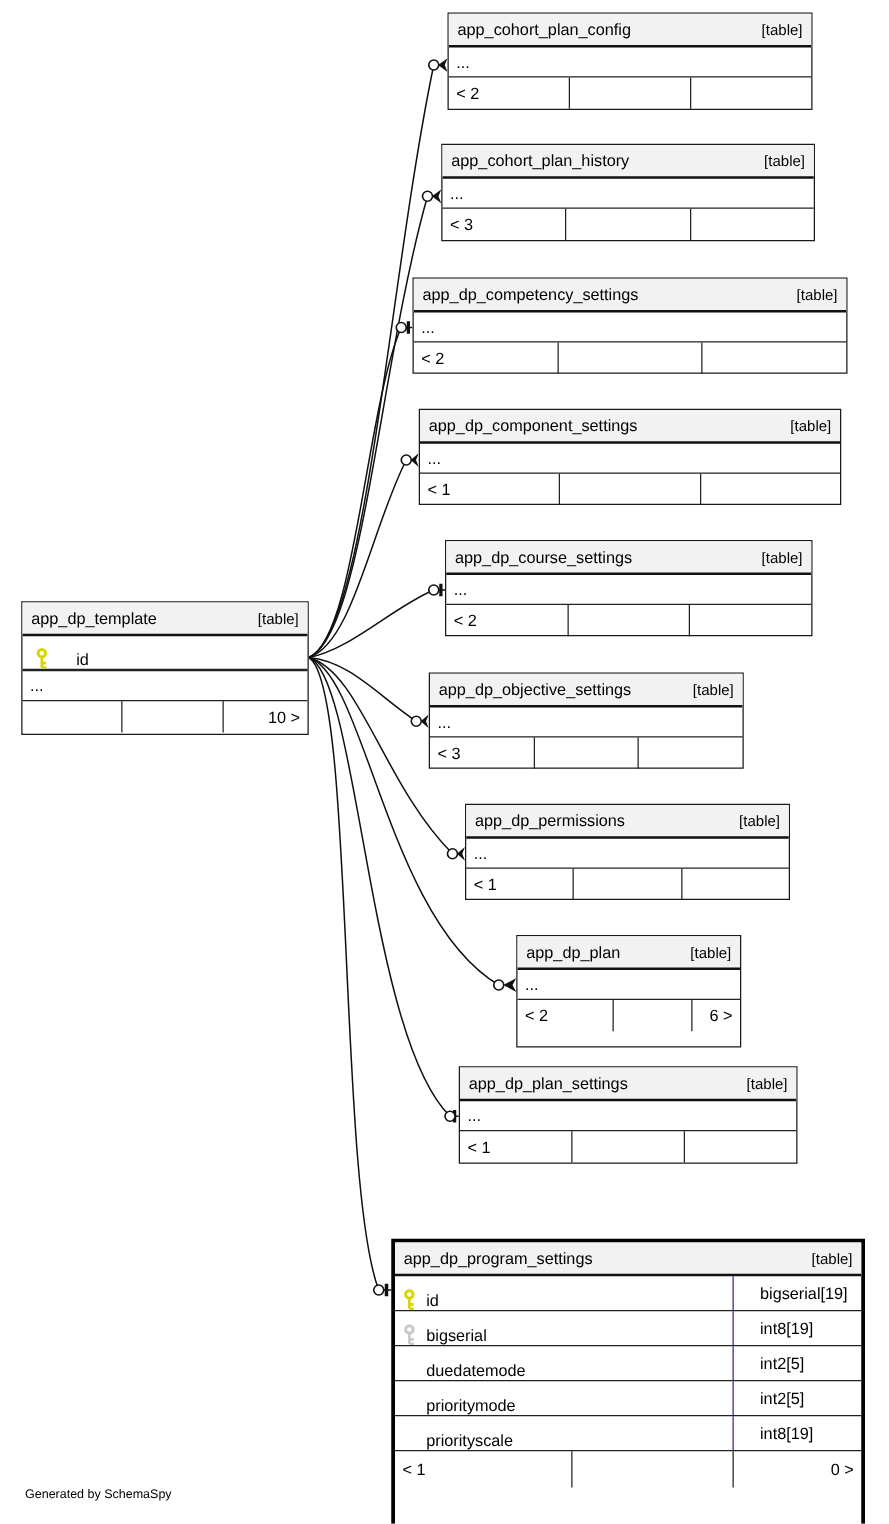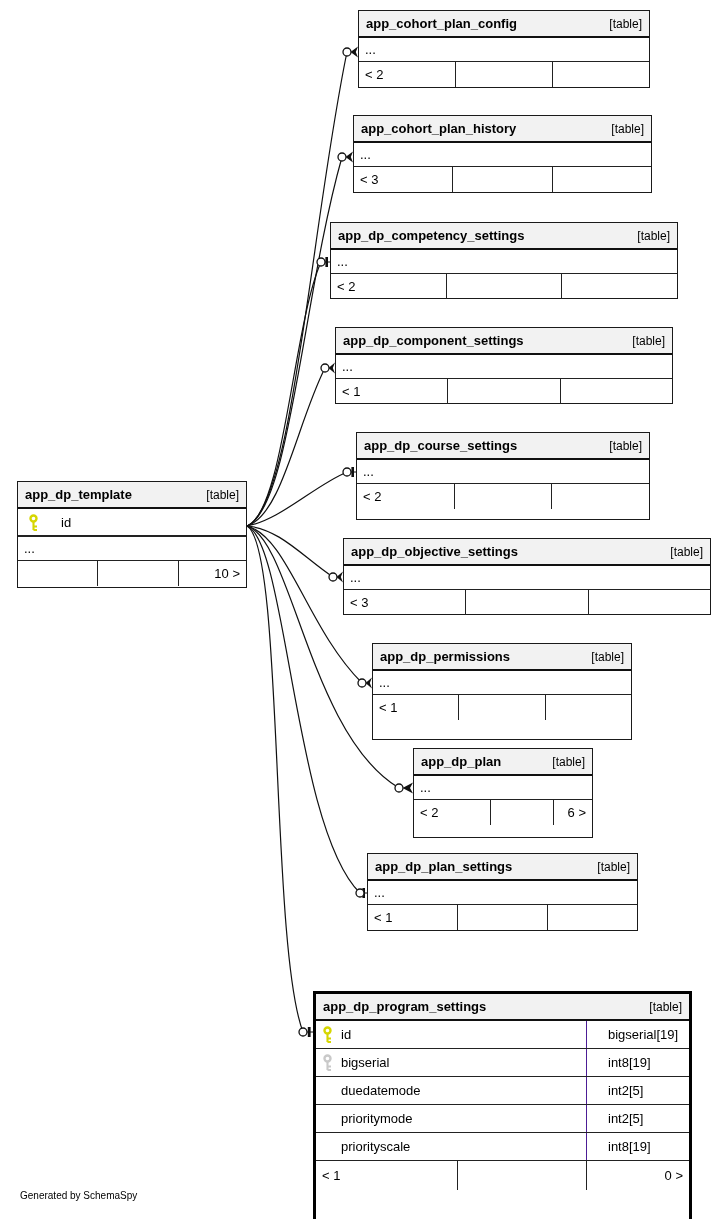--- a/index.html
+++ b/index.html
@@ -8,29 +8,29 @@
   svg.edges{position:absolute;left:0;top:0;width:711px;height:1219px;pointer-events:none;}
   .edge-line{fill:none;stroke:#101010;stroke-width:1.2;}
   .edge-dot{fill:#ffffff;stroke:#101010;stroke-width:1.3;}
   .edge-crow{fill:#101010;stroke:none;}
   .edge-tee{fill:#101010;stroke:none;}
 
   .tbl{position:absolute;background:#fff;border:1px solid #1a1a1a;box-sizing:border-box;font-size:13px;}
   .tbl.hl{border-width:3px;border-color:#000;}
   .hdr{height:27px;box-sizing:border-box;border-bottom:2px solid #111;background:#f2f2f2;
        display:flex;justify-content:space-between;align-items:center;padding:0 7px;}
-  .tname{font-weight:bold;font-size:13px;white-space:nowrap;}
+  .tname{font-weight:normal;font-size:13px;white-space:nowrap;}
   .badge{font-size:12px;white-space:nowrap;}
   .more{height:24px;box-sizing:border-box;border-bottom:1px solid #222;
         padding:0 6px;display:flex;align-items:center;}
   .ftr{display:flex;height:25px;box-sizing:border-box;}
   .fc{flex:1;border-right:1px solid #222;padding:0 6px;display:flex;align-items:center;white-space:nowrap;}
   .fc:last-child{border-right:none;}
   .fc-r{justify-content:flex-end;}
-  .crow{box-sizing:border-box;border-bottom:1px solid #222;display:flex;align-items:center;padding:0 6px;height:28px;}
+  .crow{box-sizing:border-box;border-bottom:1px solid #222;display:flex;align-items:flex-end;padding:0 6px;height:28px;}
   .keyslot{width:11px;display:inline-flex;margin-right:8px;flex:0 0 11px;}
   #t-template .crow{border-bottom-width:2px;}
   #t-template .keyslot{margin-left:4px;margin-right:22px;}
   .typecell{width:97px;flex:0 0 97px;box-sizing:border-box;border-left:1px solid #4c1d95;
             align-self:stretch;display:flex;align-items:center;padding:0 21px;}
   #t-program .crow{height:28px;}
   #t-program .hdr{height:27px;}
   #t-program .ftr{height:29px;}
   .note{position:absolute;left:20px;top:1190px;font-size:10px;}
 </style>
@@ -159,47 +159,47 @@
       <span class="badge">[table]</span>
     </div>
     <div class="more">...</div>
     <div class="ftr">
       <span class="fc">&lt; 1</span>
       <span class="fc"></span>
       <span class="fc"></span>
     </div>
   </div>
 
-  <div class="tbl" id="t-course" style="left:356px;top:432px;width:294px;height:88px">
+  <div class="tbl" id="t-course" style="left:356px;top:432px;width:294px;height:77px">
     <div class="hdr">
       <span class="tname">app_dp_course_settings</span>
       <span class="badge">[table]</span>
     </div>
     <div class="more">...</div>
     <div class="ftr">
       <span class="fc">&lt; 2</span>
       <span class="fc"></span>
       <span class="fc"></span>
     </div>
   </div>
 
-  <div class="tbl" id="t-objective" style="left:343px;top:538px;width:368px;height:77px">
+  <div class="tbl" id="t-objective" style="left:343px;top:538px;width:252px;height:77px">
     <div class="hdr">
       <span class="tname">app_dp_objective_settings</span>
       <span class="badge">[table]</span>
     </div>
     <div class="more">...</div>
     <div class="ftr">
       <span class="fc">&lt; 3</span>
       <span class="fc"></span>
       <span class="fc"></span>
     </div>
   </div>
 
-  <div class="tbl" id="t-permissions" style="left:372px;top:643px;width:260px;height:97px">
+  <div class="tbl" id="t-permissions" style="left:372px;top:643px;width:260px;height:77px">
     <div class="hdr">
       <span class="tname">app_dp_permissions</span>
       <span class="badge">[table]</span>
     </div>
     <div class="more">...</div>
     <div class="ftr">
       <span class="fc">&lt; 1</span>
       <span class="fc"></span>
       <span class="fc"></span>
     </div>

